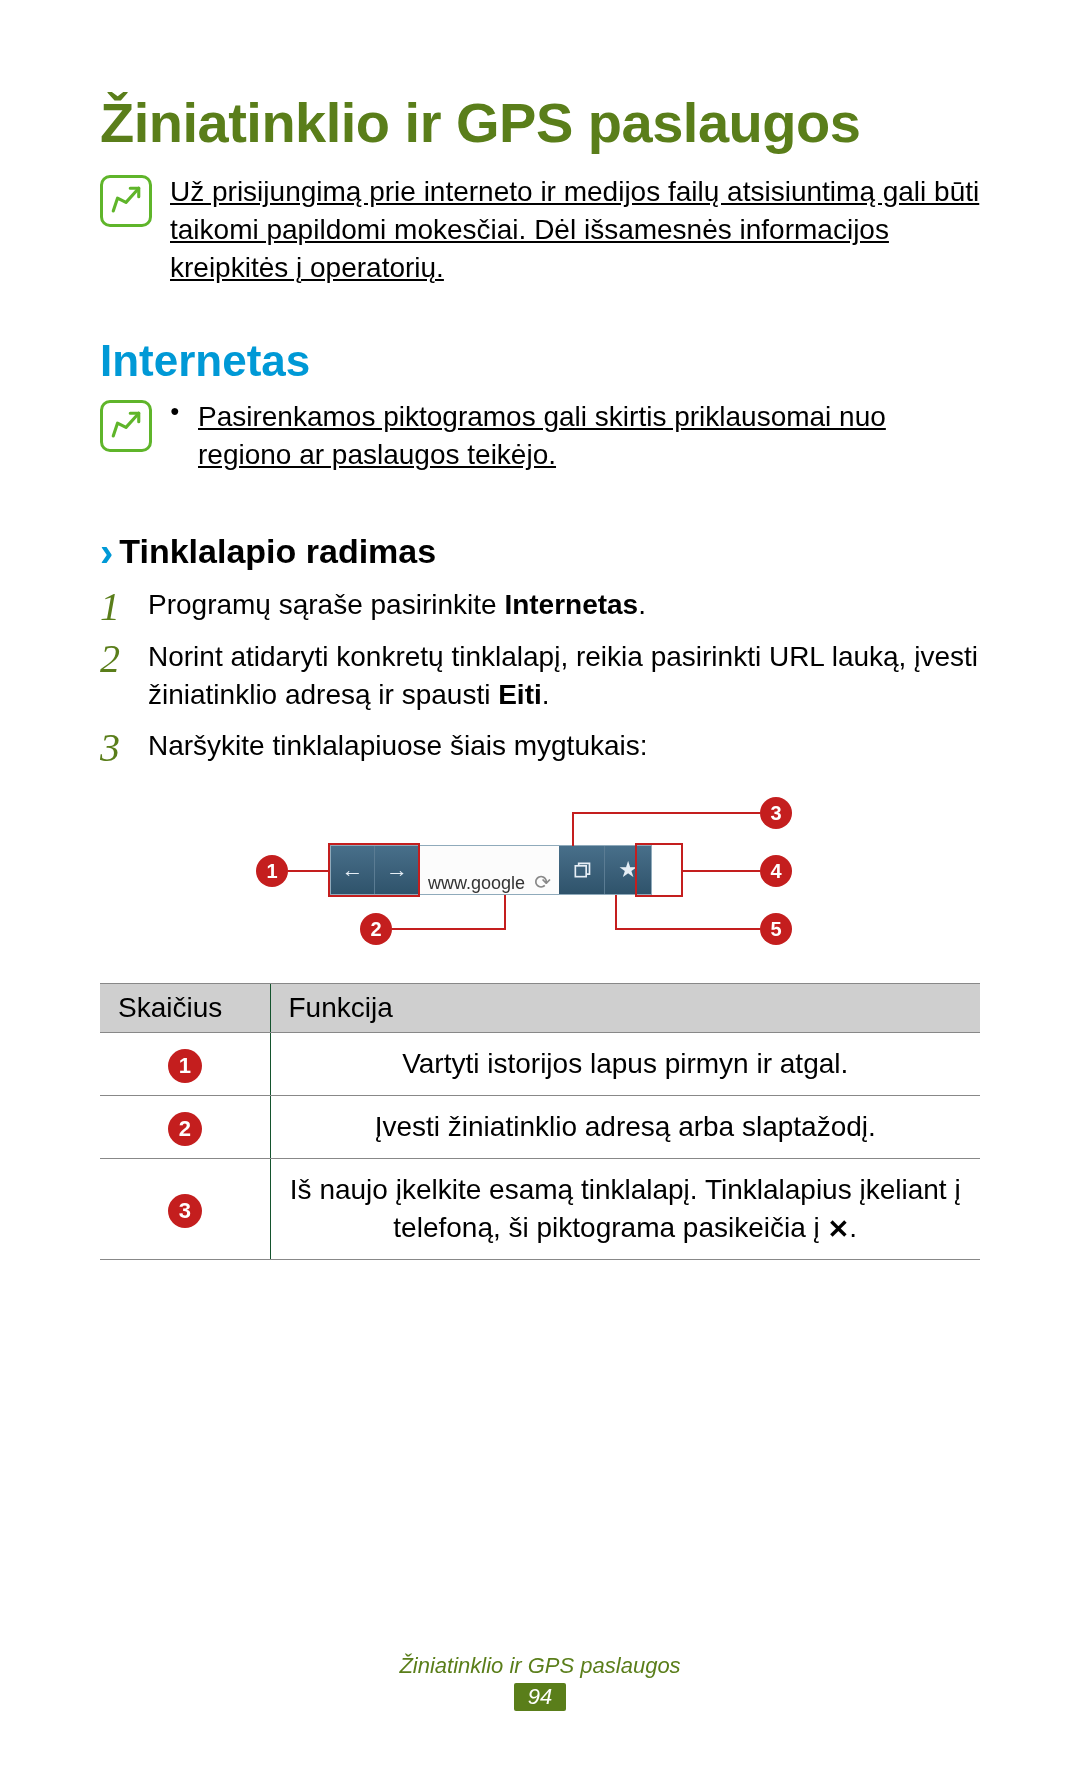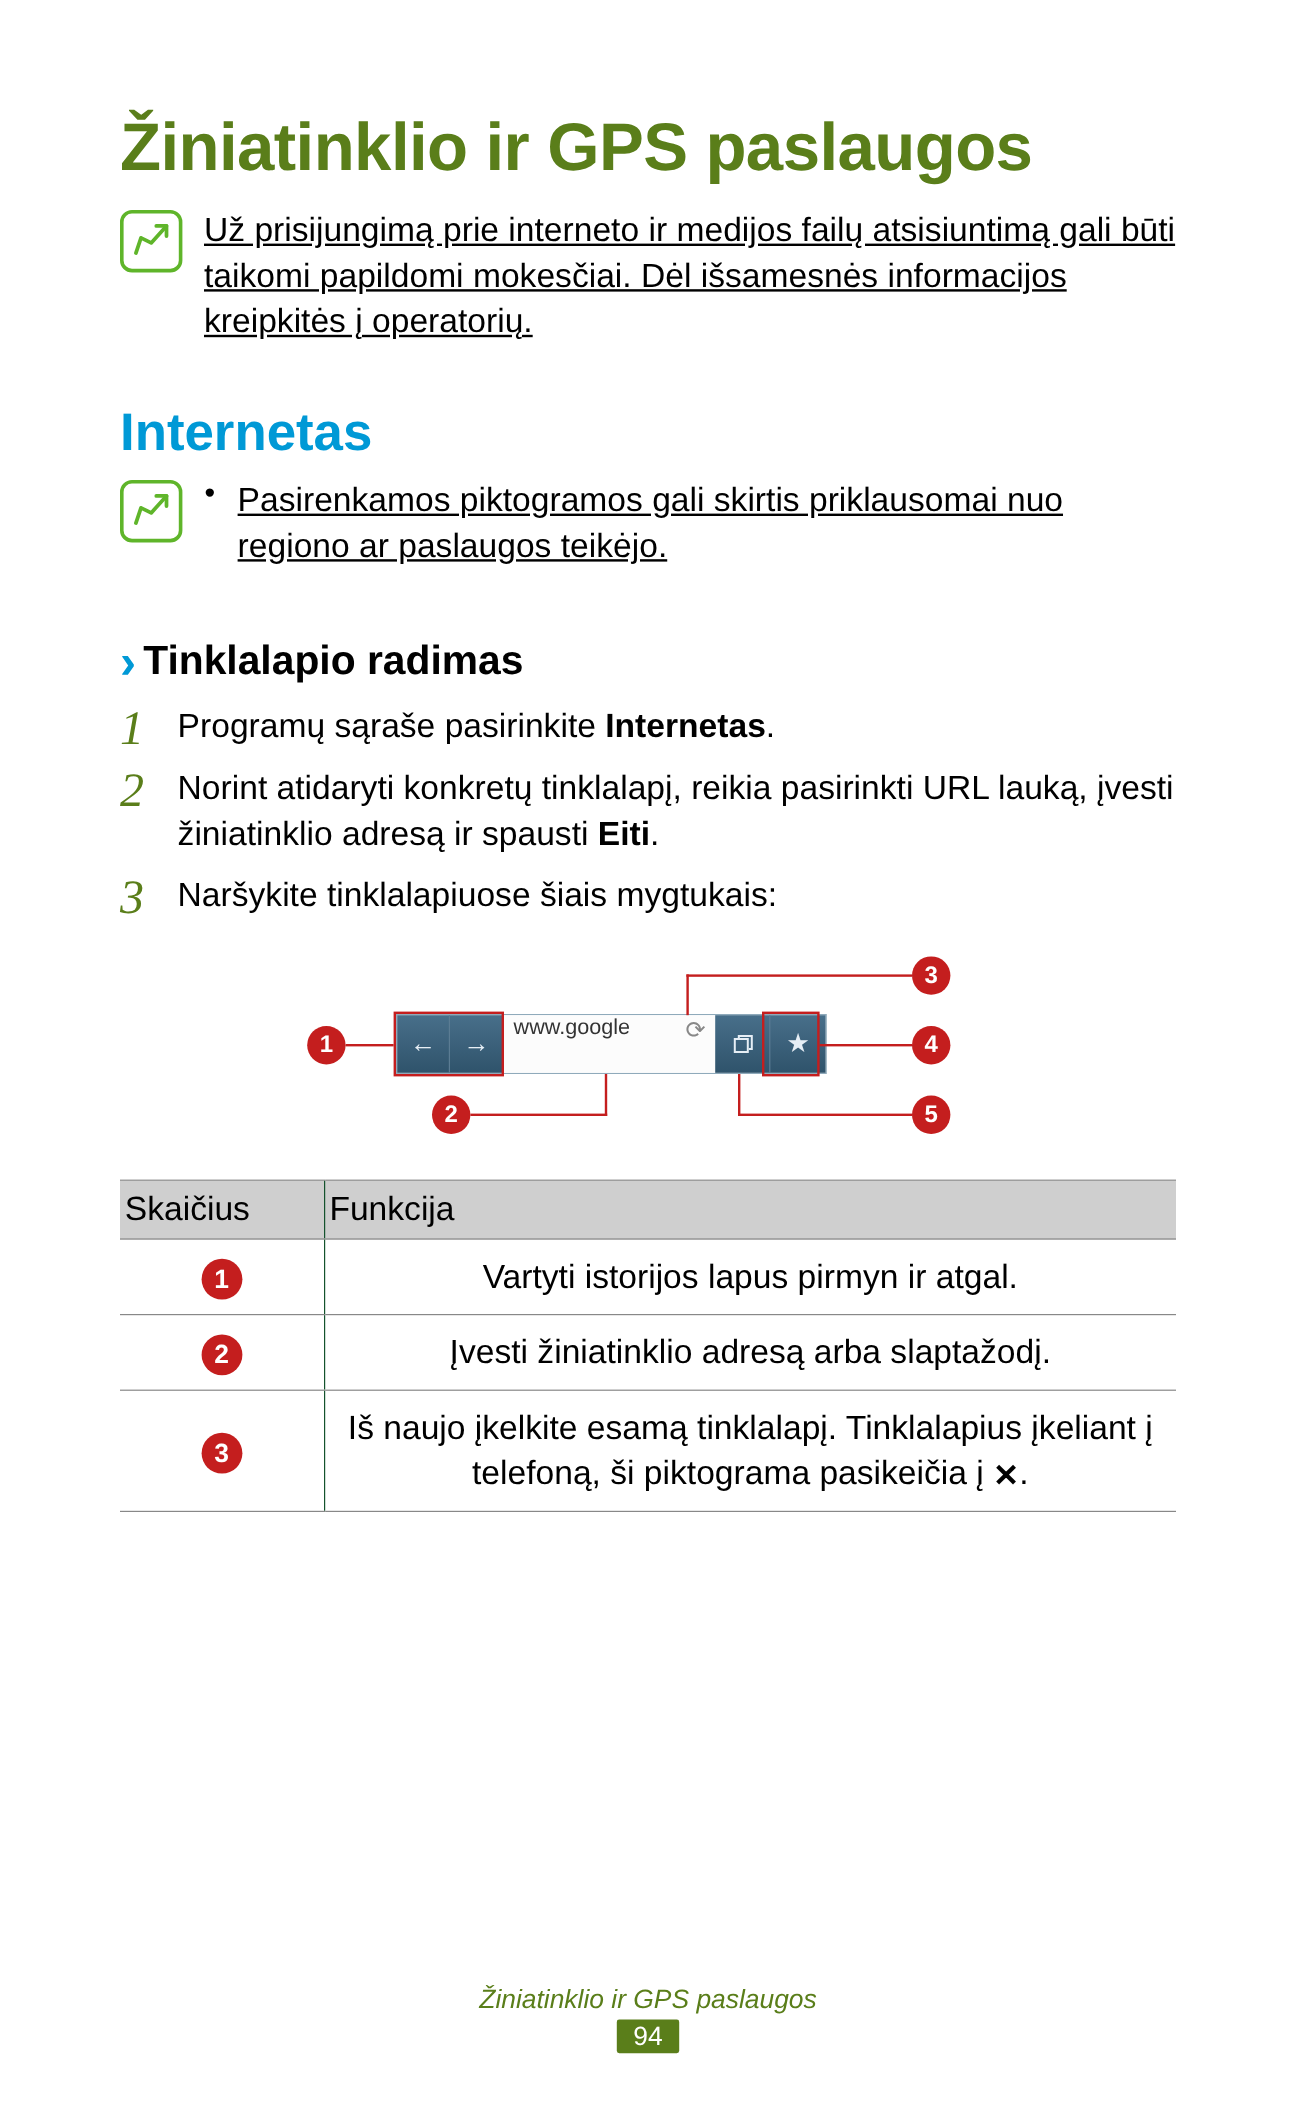--- a/index.html
+++ b/index.html
@@ -136,24 +136,24 @@
     width: 44px;
     display: flex;
     align-items: center;
     justify-content: center;
     color: #e6eef5;
     font-size: 22px;
     border-right: 1px solid #5b7c93;
   }
   .tb-btn:last-child { border-right: none; }
   .tb-url {
-    width: 176px;
+    width: 139px;
     background: #fcfcfc;
     display: flex;
-    align-items: flex-start;
+    align-items: flex-end;
     justify-content: space-between;
     padding: 0 8px;
     font-size: 18px;
     color: #333;
   }
   .tb-refresh {
     color: #888;
     font-size: 20px;
   }
   .tb-right {
@@ -193,21 +193,21 @@
   .func-table {
     width: 100%;
     border-collapse: collapse;
     margin-top: 6px;
   }
   .func-table th {
     background: #cfcfcf;
     text-align: left;
     font-weight: 400;
     font-size: 28px;
-    padding: 8px 4px;
+    padding: 8px 18px;
     border-top: 1px solid #888;
     border-bottom: 1px solid #888;
   }
   .func-table th + th,
   .func-table td + td {
     border-left: 1px solid #14532d;
   }
   .func-table td {
     font-size: 28px;
     padding: 12px 18px;
@@ -250,20 +250,21 @@
   .footer-title {
     font-style: italic;
     color: #5a7e1a;
     font-size: 22px;
     margin-bottom: 4px;
   }
   .page-num {
     display: inline-block;
     background: #5a7e1a;
     color: #fff;
+    font-style: italic;
     font-size: 22px;
     padding: 1px 14px;
     border-radius: 2px;
   }
 </style>
 </head>
 <body>
 
 <div class="page">
 

